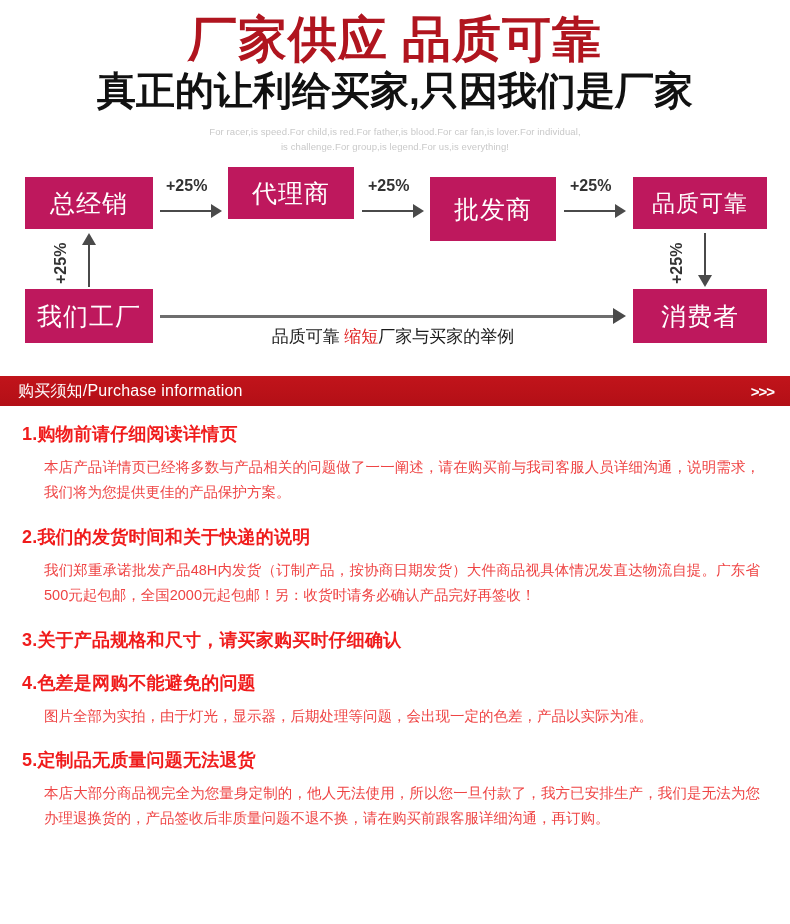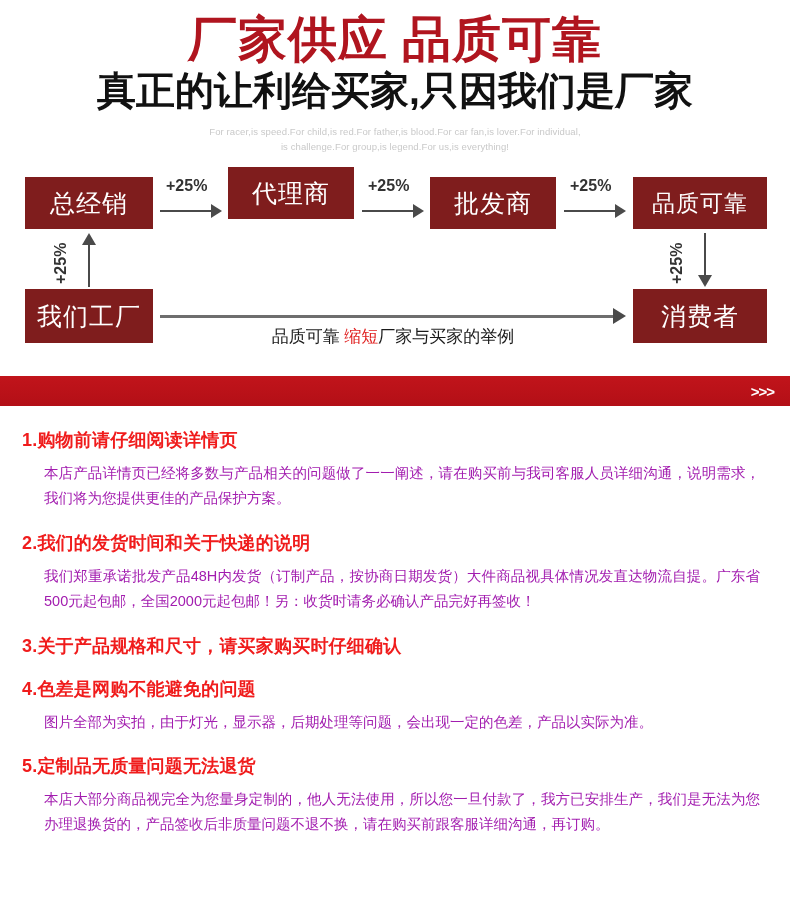--- a/index.html
+++ b/index.html
@@ -52,34 +52,34 @@
 
   
   .flow {
     position: relative;
     width: 790px;
     height: 205px;
     margin-top: 12px;
   }
   .node {
     position: absolute;
-    background: #7f1d1d;
+    background: #be185d;
     color: #ffffff;
     display: flex;
     align-items: center;
     justify-content: center;
     font-size: 25px;
     font-weight: normal;
     letter-spacing: 1px;
     box-sizing: border-box;
   }
   
   #node-distributor { left: 25px;  top: 10px;  width: 128px; height: 52px; }
   #node-agent       { left: 228px; top: 0;  width: 126px; height: 52px; }
-  #node-wholesaler  { left: 430px; top: 10px;  width: 126px; height: 52px; }
+  #node-wholesaler  { left: 430px; top: 10px;  width: 126px; height: 64px; }
   #node-supermarket { left: 633px; top: 10px;  width: 134px; height: 52px; font-size: 23px; }
   
   #node-factory     { left: 25px;  top: 122px; width: 128px; height: 54px; }
   #node-consumer    { left: 633px; top: 122px; width: 134px; height: 54px; }
 
   
   .h-arrow {
     position: absolute;
     top: 38px;
     height: 12px;
@@ -208,33 +208,33 @@
     position: absolute;
     right: 16px;
     color: #ffffff;
     font-size: 15px;
     font-weight: bold;
     letter-spacing: -1px;
   }
 
   
   .notes {
-    padding: 22px 22px 0 22px;
+    padding: 16px 22px 0 22px;
   }
   .note-item { margin-bottom: 19px; }
   .note-item:last-child { margin-bottom: 0; }
   .note-heading {
     color: #f01c1c;
     font-size: 18px;
     font-weight: bold;
     letter-spacing: 0.2px;
     margin-bottom: 9px;
   }
   .note-body {
-    color: #a21caf;
+    color: #ef4444;
     font-size: 14.5px;
     line-height: 1.75;
     margin-left: 22px;
     margin-right: 8px;
     text-align: justify;
   }
 </style>
 </head>
 <body>
 
@@ -288,20 +288,21 @@
   <div id="arrow-long">
     <div class="shaft"></div>
     <div class="head"></div>
   </div>
 
 
   <div class="flow-caption" id="caption-bottom"><span>品质可靠 </span><span class="hl">缩短</span><span>厂家与买家的举例</span></div>
 </div>
 
 <div class="section-bar">
+  <div class="section-bar-title">购买须知/Purchase information</div>
   <div class="section-bar-more">&gt;&gt;&gt;</div>
 </div>
 
 <div class="notes">
   <div class="note-item">
     <div class="note-heading">1.购物前请仔细阅读详情页</div>
     <div class="note-body">本店产品详情页已经将多数与产品相关的问题做了一一阐述，请在购买前与我司客服人员详细沟通，说明需求，我们将为您提供更佳的产品保护方案。</div>
   </div>
   <div class="note-item">
     <div class="note-heading">2.我们的发货时间和关于快递的说明</div>

